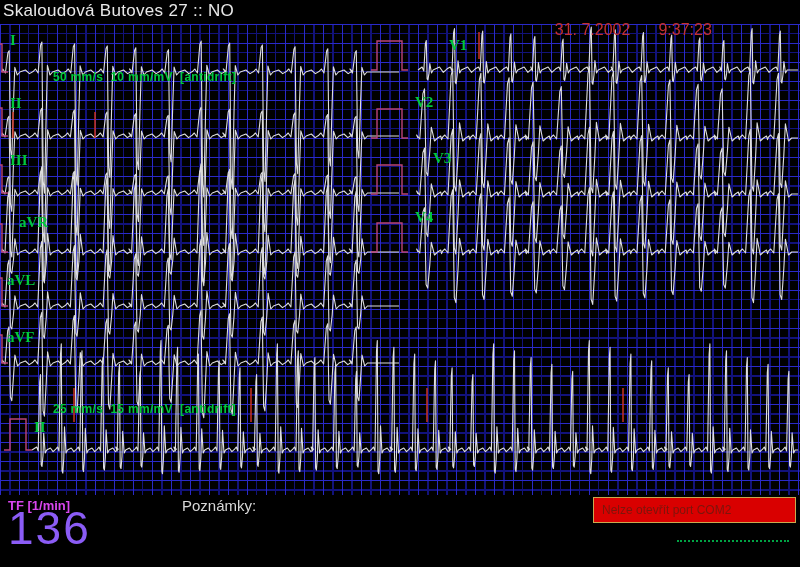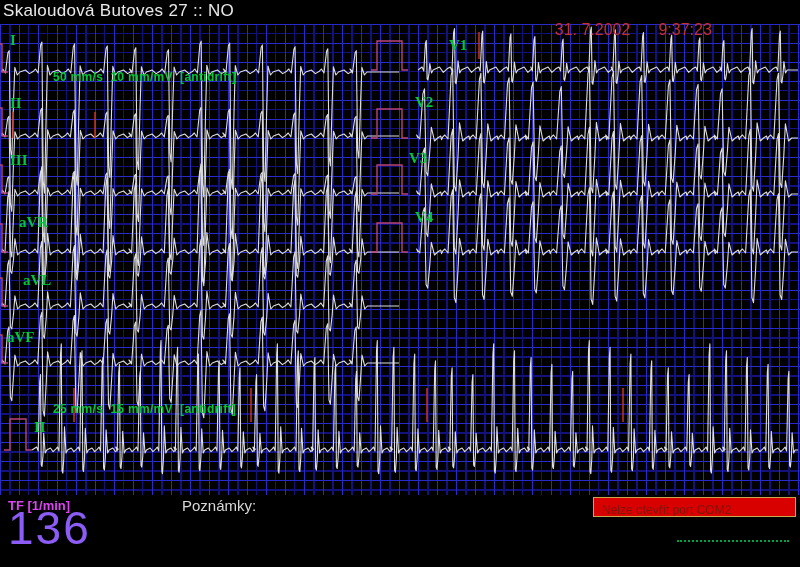--- a/index.html
+++ b/index.html
@@ -24,21 +24,21 @@
   }
   #ecg-svg{position:absolute;left:0;top:0;}
   .lead-label{
     position:absolute;font-family:"Liberation Serif",serif;font-weight:bold;
     font-size:15px;color:#00c83c;line-height:16px;
   }
   #tf-label{left:8px;top:498px;font-size:13px;font-weight:bold;color:#d946ef;white-space:pre;}
   #tf-value{left:8px;top:504px;font-size:46px;font-weight:normal;color:#8b5cf6;letter-spacing:2px;line-height:48px;}
   #notes-label{left:182px;top:497px;font-size:15px;color:#d8d8d8;}
   #alert-box{
-    left:593px;top:497px;width:203px;height:20px;box-sizing:border-box;
+    left:593px;top:497px;width:203px;height:26px;box-sizing:border-box;
     background:#d90000;border:1px solid #c9a94e;color:#7c150c;
     font-size:12px;line-height:24px;padding-left:8px;white-space:nowrap;overflow:hidden;
   }
   #dotted-line{left:677px;top:540px;width:112px;height:0;border-top:2px dotted #00a344;}
 </style>
 </head>
 <body>
 
 <div id="screen">
 
@@ -74,25 +74,25 @@
       <line x1="251" x2="251" y1="388" y2="422" stroke="#cc3322" stroke-width="1.5"></line>
       <line x1="427" x2="427" y1="388" y2="422" stroke="#cc3322" stroke-width="1.5"></line>
       <line x1="623" x2="623" y1="388" y2="422" stroke="#cc3322" stroke-width="1.5"></line>
     </svg>
 
   <div id="lead-labels">
       <span class="lead-label" style="left: 10px; top: 32px;">I</span>
       <span class="lead-label" style="left: 10px; top: 95px;">II</span>
       <span class="lead-label" style="left: 10px; top: 152px;">III</span>
       <span class="lead-label" style="left: 19px; top: 214px;">aVR</span>
-      <span class="lead-label" style="left: 7px; top: 272px; margin-left: 16px;">aVL</span>
+      <span class="lead-label" style="left: 7px; top: 272px;">aVL</span>
       <span class="lead-label" style="left: 7px; top: 329px;">aVF</span>
       <span class="lead-label" style="left: 409px; top: 37px; padding-left: 40px;">V1</span>
       <span class="lead-label" style="left: 415px; top: 94px;">V2</span>
-      <span class="lead-label" style="left: 409px; top: 150px;">V3</span>
+      <span class="lead-label" style="left: 409px; top: 150px; padding-left: 24px;">V3</span>
       <span class="lead-label" style="left: 415px; top: 209px;">V4</span>
       <span class="lead-label" style="left: 34px; top: 419px;">II</span>
     </div>
 
   <div id="title" class="abs">Skaloudová Butoves 27 :: NO</div>
 
   <div id="datetime" class="abs">
     <span id="date-value">31. 7.2002</span><span id="time-value">9:37:23</span>
   </div>
 

